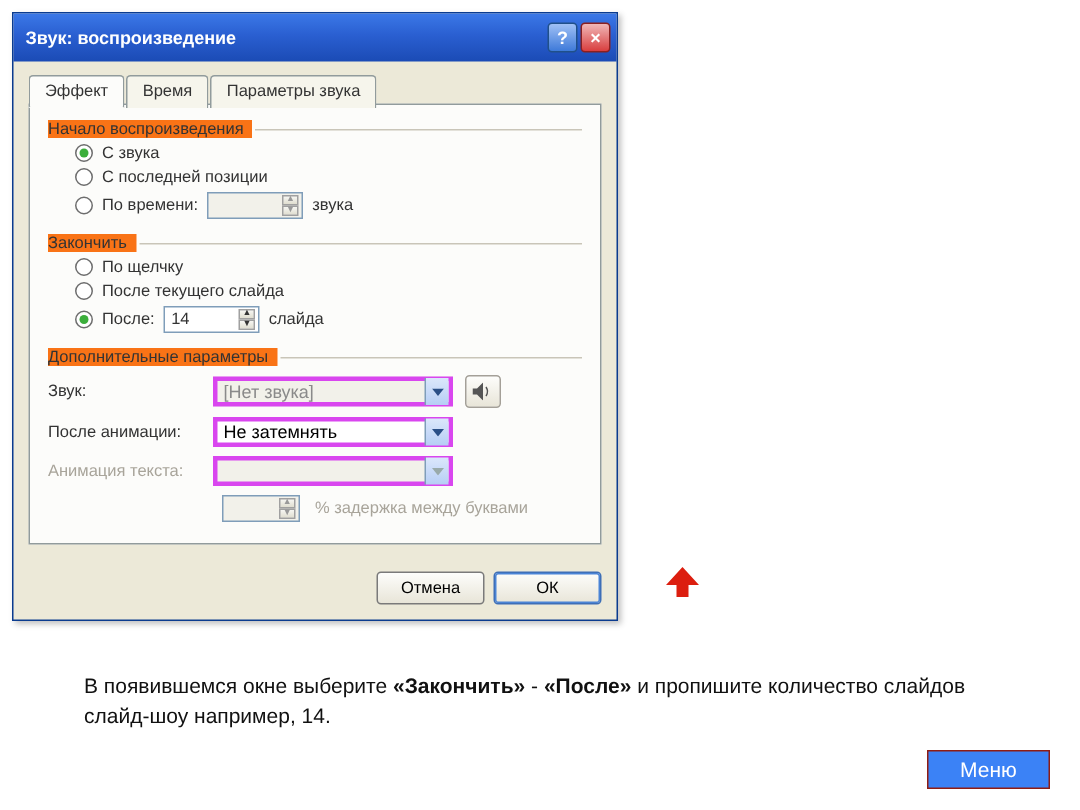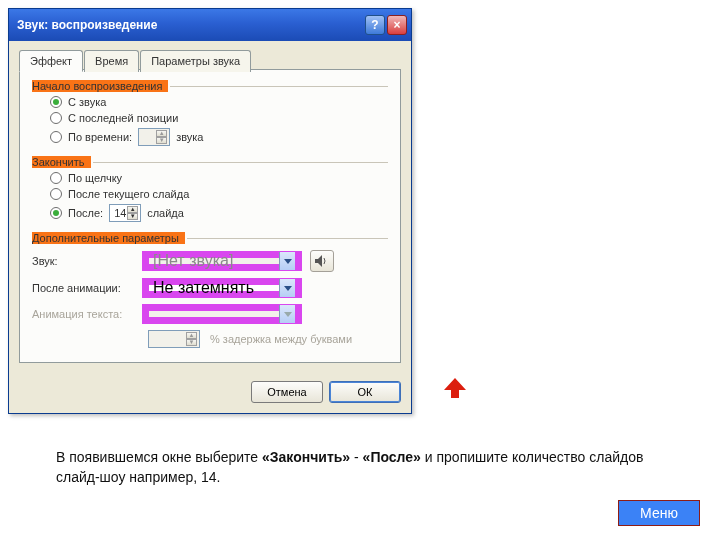--- a/index.html
+++ b/index.html
@@ -85,44 +85,44 @@
     border-radius: 50%;
     margin-right: 6px;
     display:flex; align-items:center; justify-content:center;
     background: #fff;
   }
   .radio.checked::after {
     content:""; width:6px; height:6px; border-radius:50%;
     background: #3bae3b;
   }
   .spin {
-    width: 32px; height: 18px;
+    width: 64px; height: 18px;
     border: 1px solid #7f9db9;
     background: #fff;
     display:flex; align-items:center;
     padding: 0 2px 0 4px;
     margin: 0 6px;
     font-size: 11px;
   }
   .spin.disabled { background:#f2f1ea; color:#999; }
   .spin .val { flex:1; }
   .spin .arrows { display:flex; flex-direction:column; }
   .spin .arr { width:11px; height:7px; border:1px solid #a0a0a0; background:linear-gradient(#f6f6f2,#e0ded0); font-size:6px; line-height:5px; text-align:center; }
   .form-row {
     display:flex; align-items:center; margin: 6px 0;
   }
   .form-row .lbl { width: 110px; color:#333; }
   .form-row .lbl.disabled { color:#a8a49a; }
   .combo {
     width: 160px; height: 20px;
-    border: 7px solid #d946ef;
+    border: 3px solid #d946ef;
     background:#fff;
     display:flex; align-items:center;
     padding-left:4px;
-    font-size:16px;
+    font-size:12px;
   }
   .combo .txt { flex:1; white-space:nowrap; overflow:hidden; }
   .combo .drop {
     width:16px; height:18px;
     background: linear-gradient(#dbe7fb,#b6cef5);
     border-left:1px solid #7f9db9;
     display:flex; align-items:center; justify-content:center;
   }
   .combo.disabled { background:#f2f1ea; }
   .combo.disabled .txt { color:#a8a49a; }

